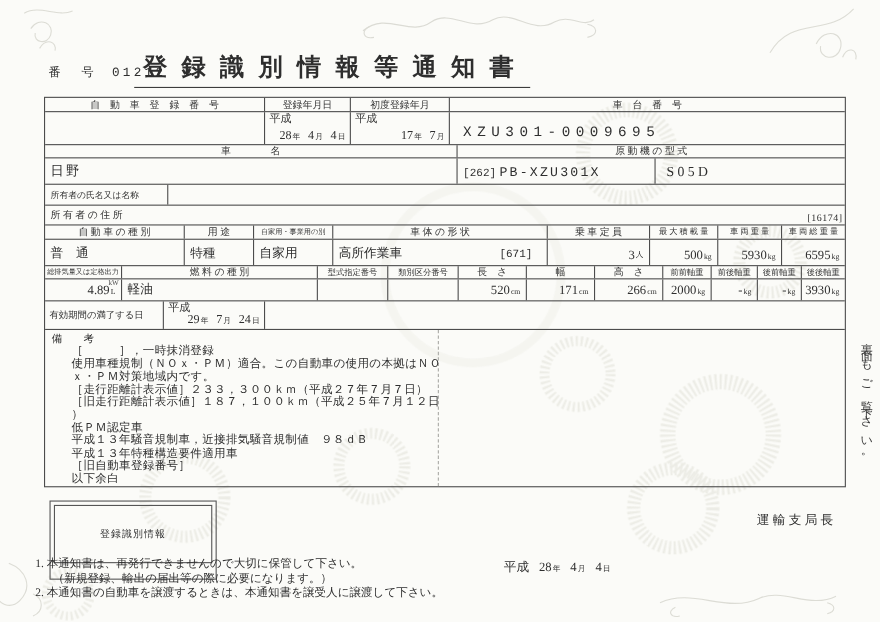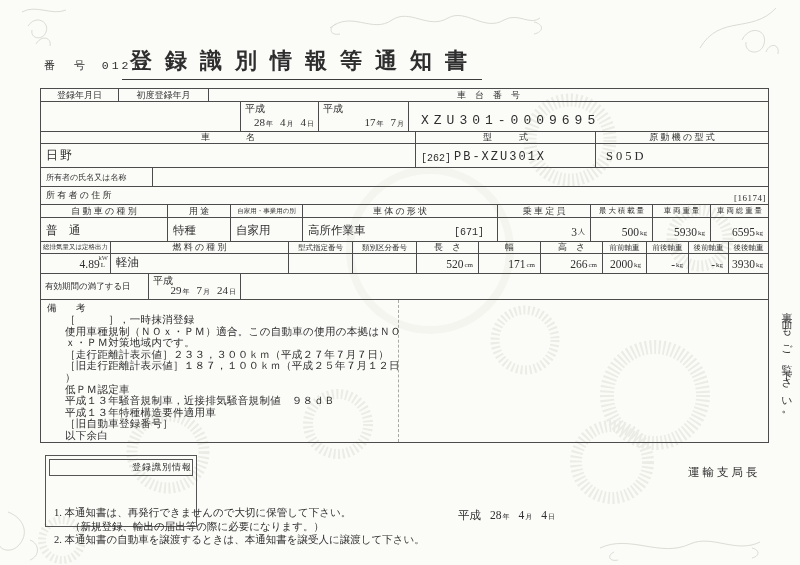--- a/index.html
+++ b/index.html
@@ -52,25 +52,25 @@
   .validlbl{font-size:8.5px;display:flex;align-items:center;padding-left:4px;white-space:nowrap;}
 
   
   .remarks{width:100%;text-decoration:underline;}
   .remarks-label{position:absolute;top:2px;left:6px;font-size:9.5px;letter-spacing:5px;}
   .remarks-lines{position:absolute;left:24px;top:14px;font-size:10.5px;line-height:11.6px;letter-spacing:0.3px;}
   .dash-divider{position:absolute;left:357px;top:0;bottom:0;border-left:1px dashed #a9a9a4;}
 
   
   .regid-box{position:absolute;left:45px;top:455px;width:152px;height:72px;border:1px solid #555;z-index:1;box-sizing:border-box;}
-  .regid-label{margin:3px;border:1px solid #555;font-size:9px;text-align:right;padding:1px 0;letter-spacing:1px;}
+  .regid-label{margin:3px;border:1px solid #555;font-size:9px;text-align:center;padding:19px 0;letter-spacing:1px;}
   .issue-date{position:absolute;left:458px;top:462px;z-index:1;font-size:11.5px;white-space:nowrap;margin-top:46px;}
   .issue-date .gap{display:inline-block;width:9px;}
   .issuer{position:absolute;left:688px;top:465px;z-index:1;font-size:11.5px;letter-spacing:3px;white-space:nowrap;}
-  .footnotes{position:absolute;left:54px;top:506px;z-index:1;font-size:10.5px;line-height:13.5px;}
+  .footnotes{position:absolute;left:32px;top:506px;z-index:1;font-size:10.5px;line-height:13.5px;}
   .fn-indent{padding-left:16px;}
   .side-note{position:absolute;right:6px;top:303px;z-index:1;writing-mode:vertical-rl;font-size:11px;letter-spacing:7px;color:#3a3a3a;}
 </style>
 </head>
 <body>
 
 <div class="sheet">
 
   <svg class="decor" width="800" height="565" viewBox="0 0 800 565">
     <g fill="none" stroke="#e3e3da" opacity="0.6">
@@ -96,41 +96,41 @@
 
   <div class="doc-number">
     <span class="lbl">番　号</span>
     <span class="val">01212</span>
   </div>
   <div class="doc-title">登録識別情報等通知書</div>
 
   <div class="tbl">
 
     <div class="row rA">
+      <div class="c hc" style="width:200px">自　動　車　登　録　番　号</div>
       <div class="c hc" style="width:78px">登録年月日</div>
       <div class="c hc" style="width:90px">初度登録年月</div>
       <div class="c hc lastc">車　台　番　号</div>
     </div>
 
     <div class="row rB">
       <div class="c" style="width:200px"></div>
       <div class="c" style="width:78px">
         <span class="era">平成</span>
         <span class="dateline"><span>28</span><span class="unit">年</span><span class="gap"></span><span>4</span><span class="unit">月</span><span class="gap"></span><span>4</span><span class="unit">日</span></span>
       </div>
       <div class="c" style="width:90px">
         <span class="era">平成</span>
         <span class="dateline"><span>17</span><span class="unit">年</span><span class="gap"></span><span>7</span><span class="unit">月</span></span>
       </div>
       <div class="c lastc vcell chassis">XZU301-0009695</div>
     </div>
 
     <div class="row rC">
       <div class="c hc" style="width:375px">車　　　　名</div>
-      <div class="c hc" style="width:180px">型　　　式</div>
       <div class="c hc lastc">原 動 機 の 型 式</div>
     </div>
 
     <div class="row rD">
       <div class="c vcell" style="width:375px;font-size:12px;letter-spacing:2px">日野</div>
       <div class="c vcell" style="width:180px">
         <span class="bracket mono">[262]</span>
         <span class="modelv mono">PB-XZU301X</span>
       </div>
       <div class="c lastc vcell" style="letter-spacing:3px;font-size:12.5px;padding-left:10px">S05D</div>

